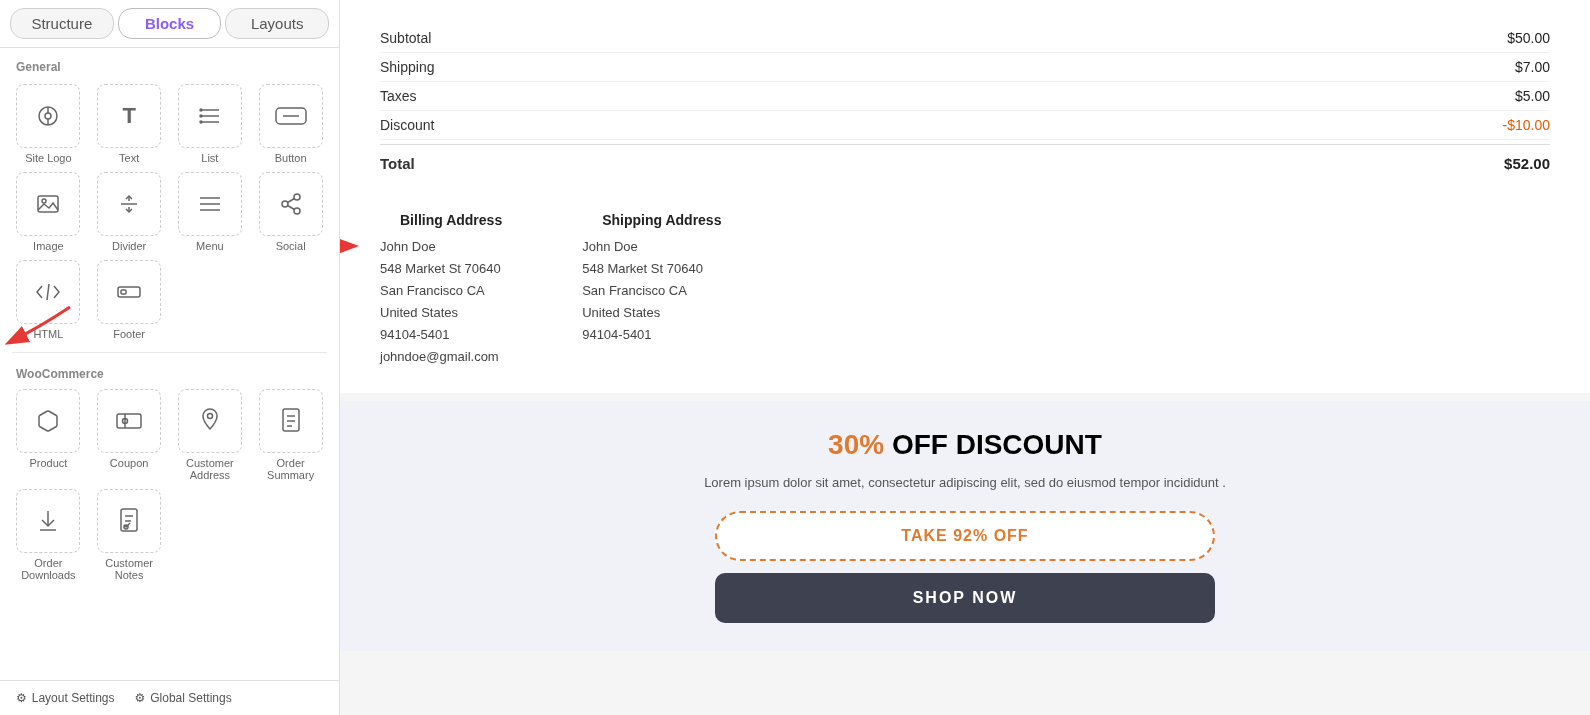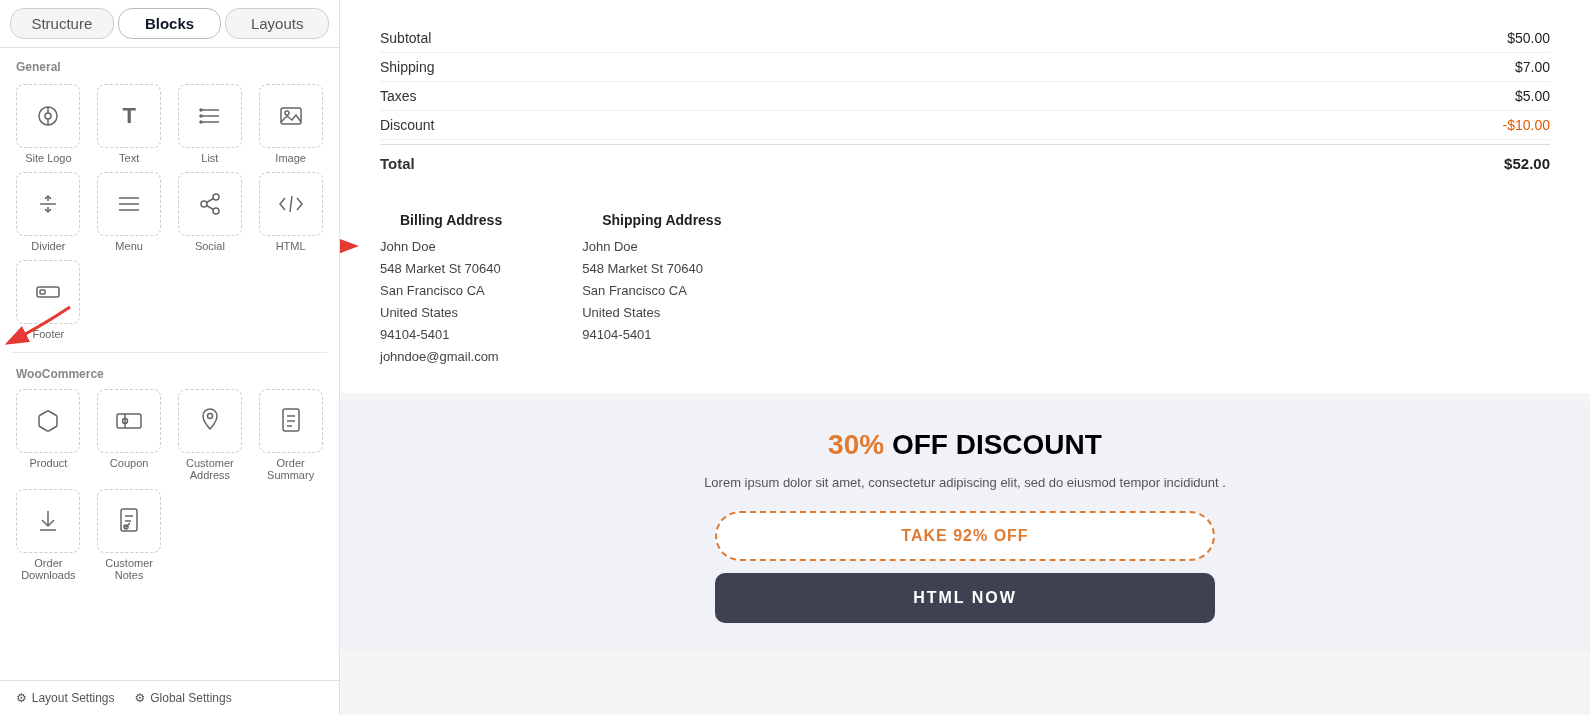--- a/index.html
+++ b/index.html
@@ -38,21 +38,21 @@
       border-radius: 14px;
       text-align: center;
       font-size: 15px;
       color: #555;
       cursor: pointer;
     }
 
     .tab.active {
       background: #fff;
       font-weight: 600;
-      color: #0f172a;
+      color: #8b5cf6;
       border-color: #bbb;
     }
 
     .section-label {
       font-size: 12px;
       font-weight: 600;
       color: #888;
       padding: 12px 16px 6px;
       text-transform: none;
     }
@@ -267,20 +267,29 @@
           <line x1="2" y1="11" x2="20" y2="11"></line>
           <line x1="2" y1="17" x2="20" y2="17"></line>
           <circle cx="2" cy="5" r="1" fill="#666"></circle>
           <circle cx="2" cy="11" r="1" fill="#666"></circle>
           <circle cx="2" cy="17" r="1" fill="#666"></circle>
         </svg>
       </div>
       <span class="block-label">List</span>
     </div>
 
+    <div class="block-item">
+      <div class="block-icon-box">
+        <svg width="32" height="18" viewBox="0 0 32 18" fill="none" stroke="#666" stroke-width="1.5">
+          <rect x="1" y="1" width="30" height="16" rx="4"></rect>
+          <line x1="8" y1="9" x2="24" y2="9"></line>
+        </svg>
+      </div>
+      <span class="block-label">Button</span>
+    </div>
 
     <div class="block-item">
       <div class="block-icon-box">
         <svg width="24" height="24" viewBox="0 0 24 24" fill="none" stroke="#666" stroke-width="1.5">
           <rect x="2" y="4" width="20" height="16" rx="2"></rect>
           <circle cx="8" cy="9" r="2"></circle>
           <polyline points="2,18 8,12 13,16 17,11 22,18"></polyline>
         </svg>
       </div>
       <span class="block-label">Image</span>
@@ -505,16 +514,16 @@
     </div>
   </div>
 
   <div class="promo-section">
     <div class="promo-title">
       <span style="color:#e07a30;">30%</span>
       <span> OFF DISCOUNT</span>
     </div>
     <p class="promo-desc">Lorem ipsum dolor sit amet, consectetur adipiscing elit, sed do eiusmod tempor incididunt .</p>
     <button class="promo-take-btn">TAKE 92% OFF</button>
-    <button class="shop-now-btn">HTML NOW</button>
+    <button class="shop-now-btn">SHOP NOW</button>
   </div>
 
 </div>
 
 </body></html>

